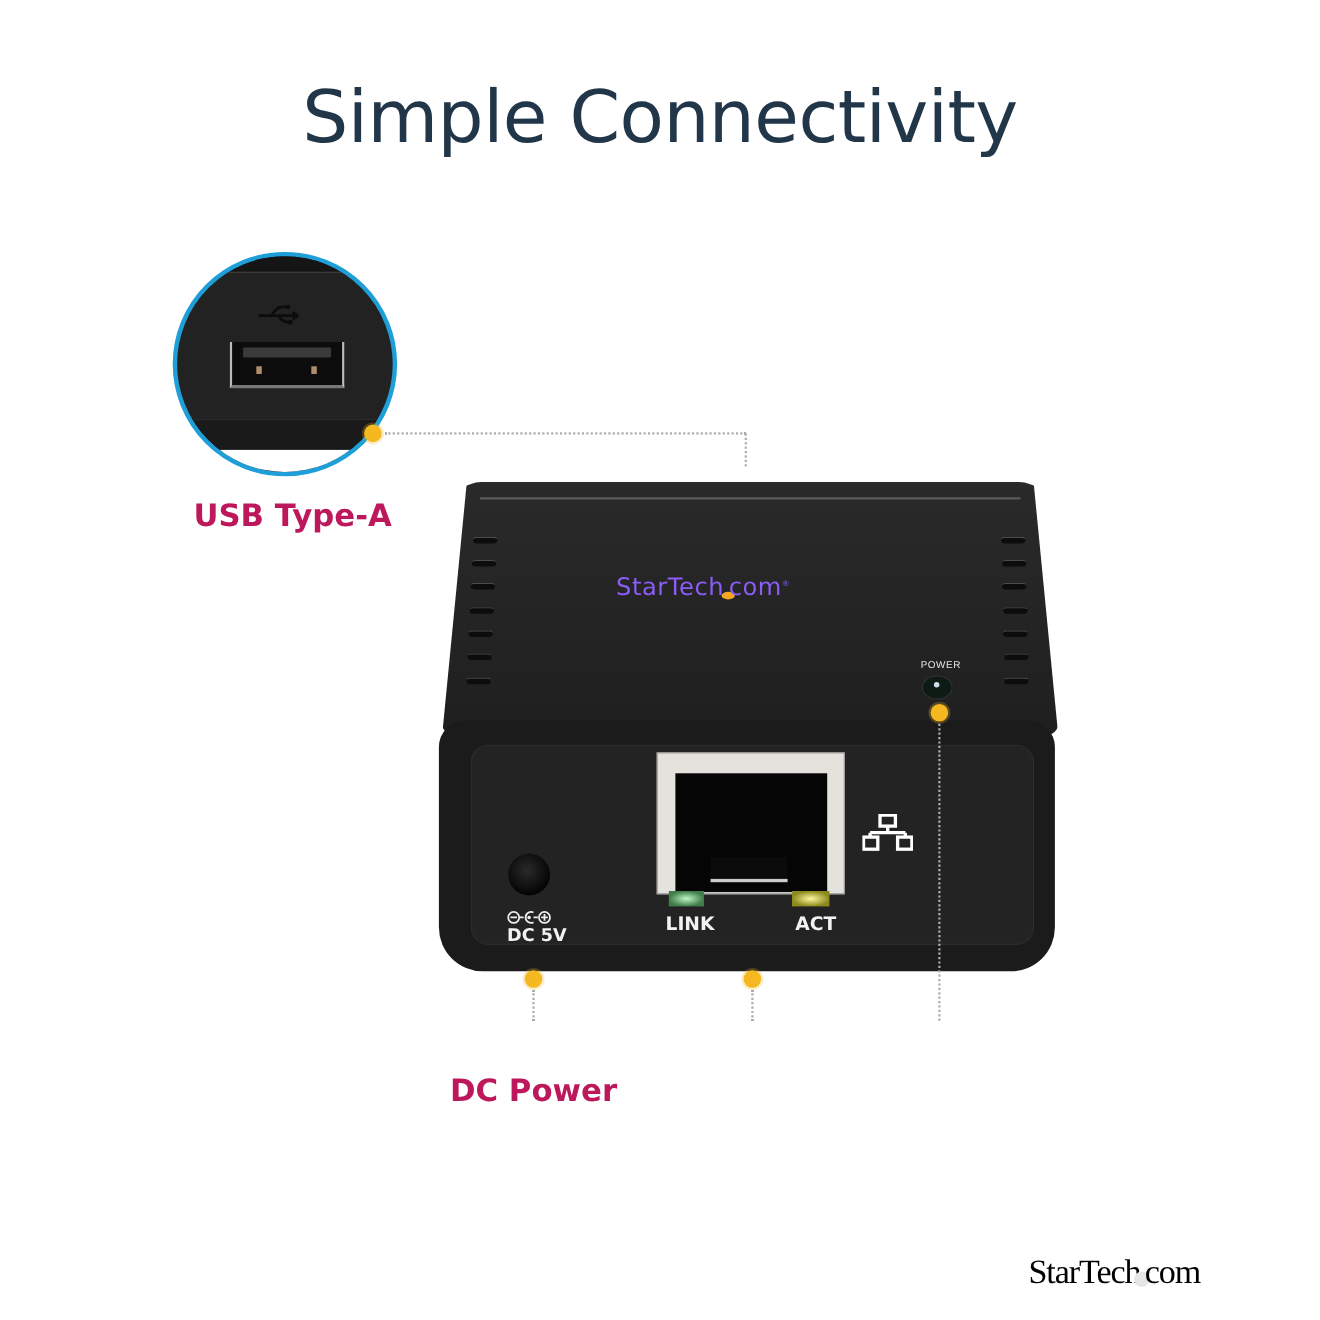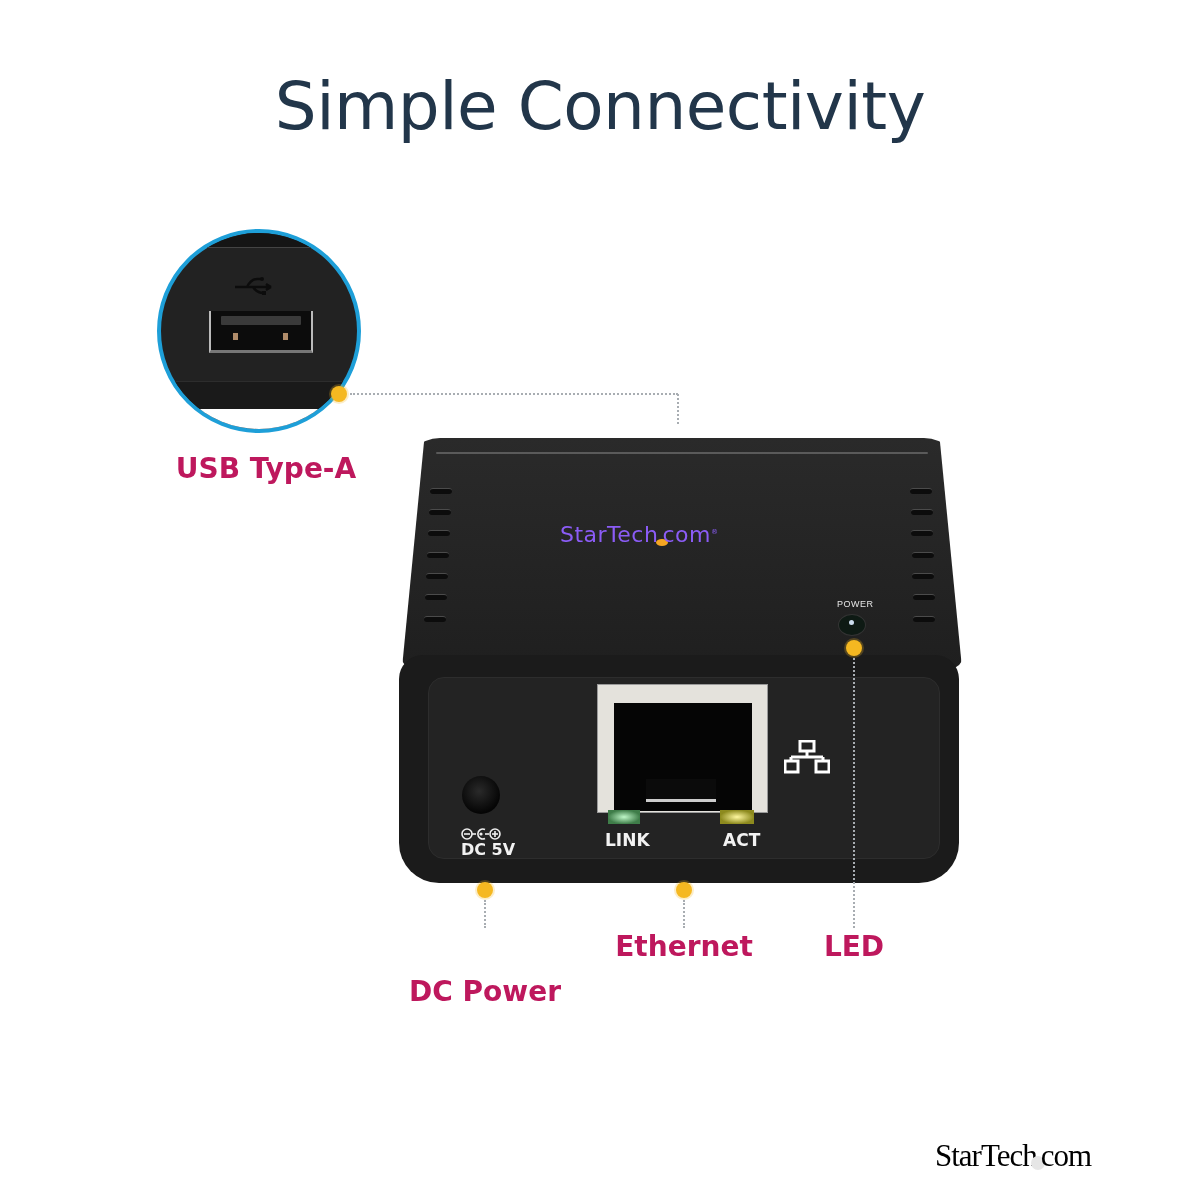--- a/index.html
+++ b/index.html
@@ -180,24 +180,22 @@
     </svg>
 </div>
 
 <div class="abs dot" style="left:477px; top:882px;"></div>
 <div class="abs vline" style="left:484px; top:900px; height:28px;"></div>
 <div class="abs callout-label" style="left:385px; top:930px; width:200px;margin-top:45px;">DC Power</div>
 
 <div class="abs dot" style="left:676px; top:882px;"></div>
 <div class="abs vline" style="left:683px; top:900px; height:28px;"></div>
 <div class="abs callout-label" style="left:584px; top:930px; width:200px;">
-  <div>Ethernet</div>
 </div>
 
 <div class="abs dot" style="left:846px; top:640px;"></div>
 <div class="abs vline" style="left:853px; top:658px; height:270px;"></div>
 <div class="abs callout-label" style="left:754px; top:930px; width:200px;">
-  <div>LED</div>
 </div>
 
 <div class="abs watermark">
   <span>StarTech</span><span class="wm-dot"></span><span>com</span>
 </div>
 
 </body></html>

